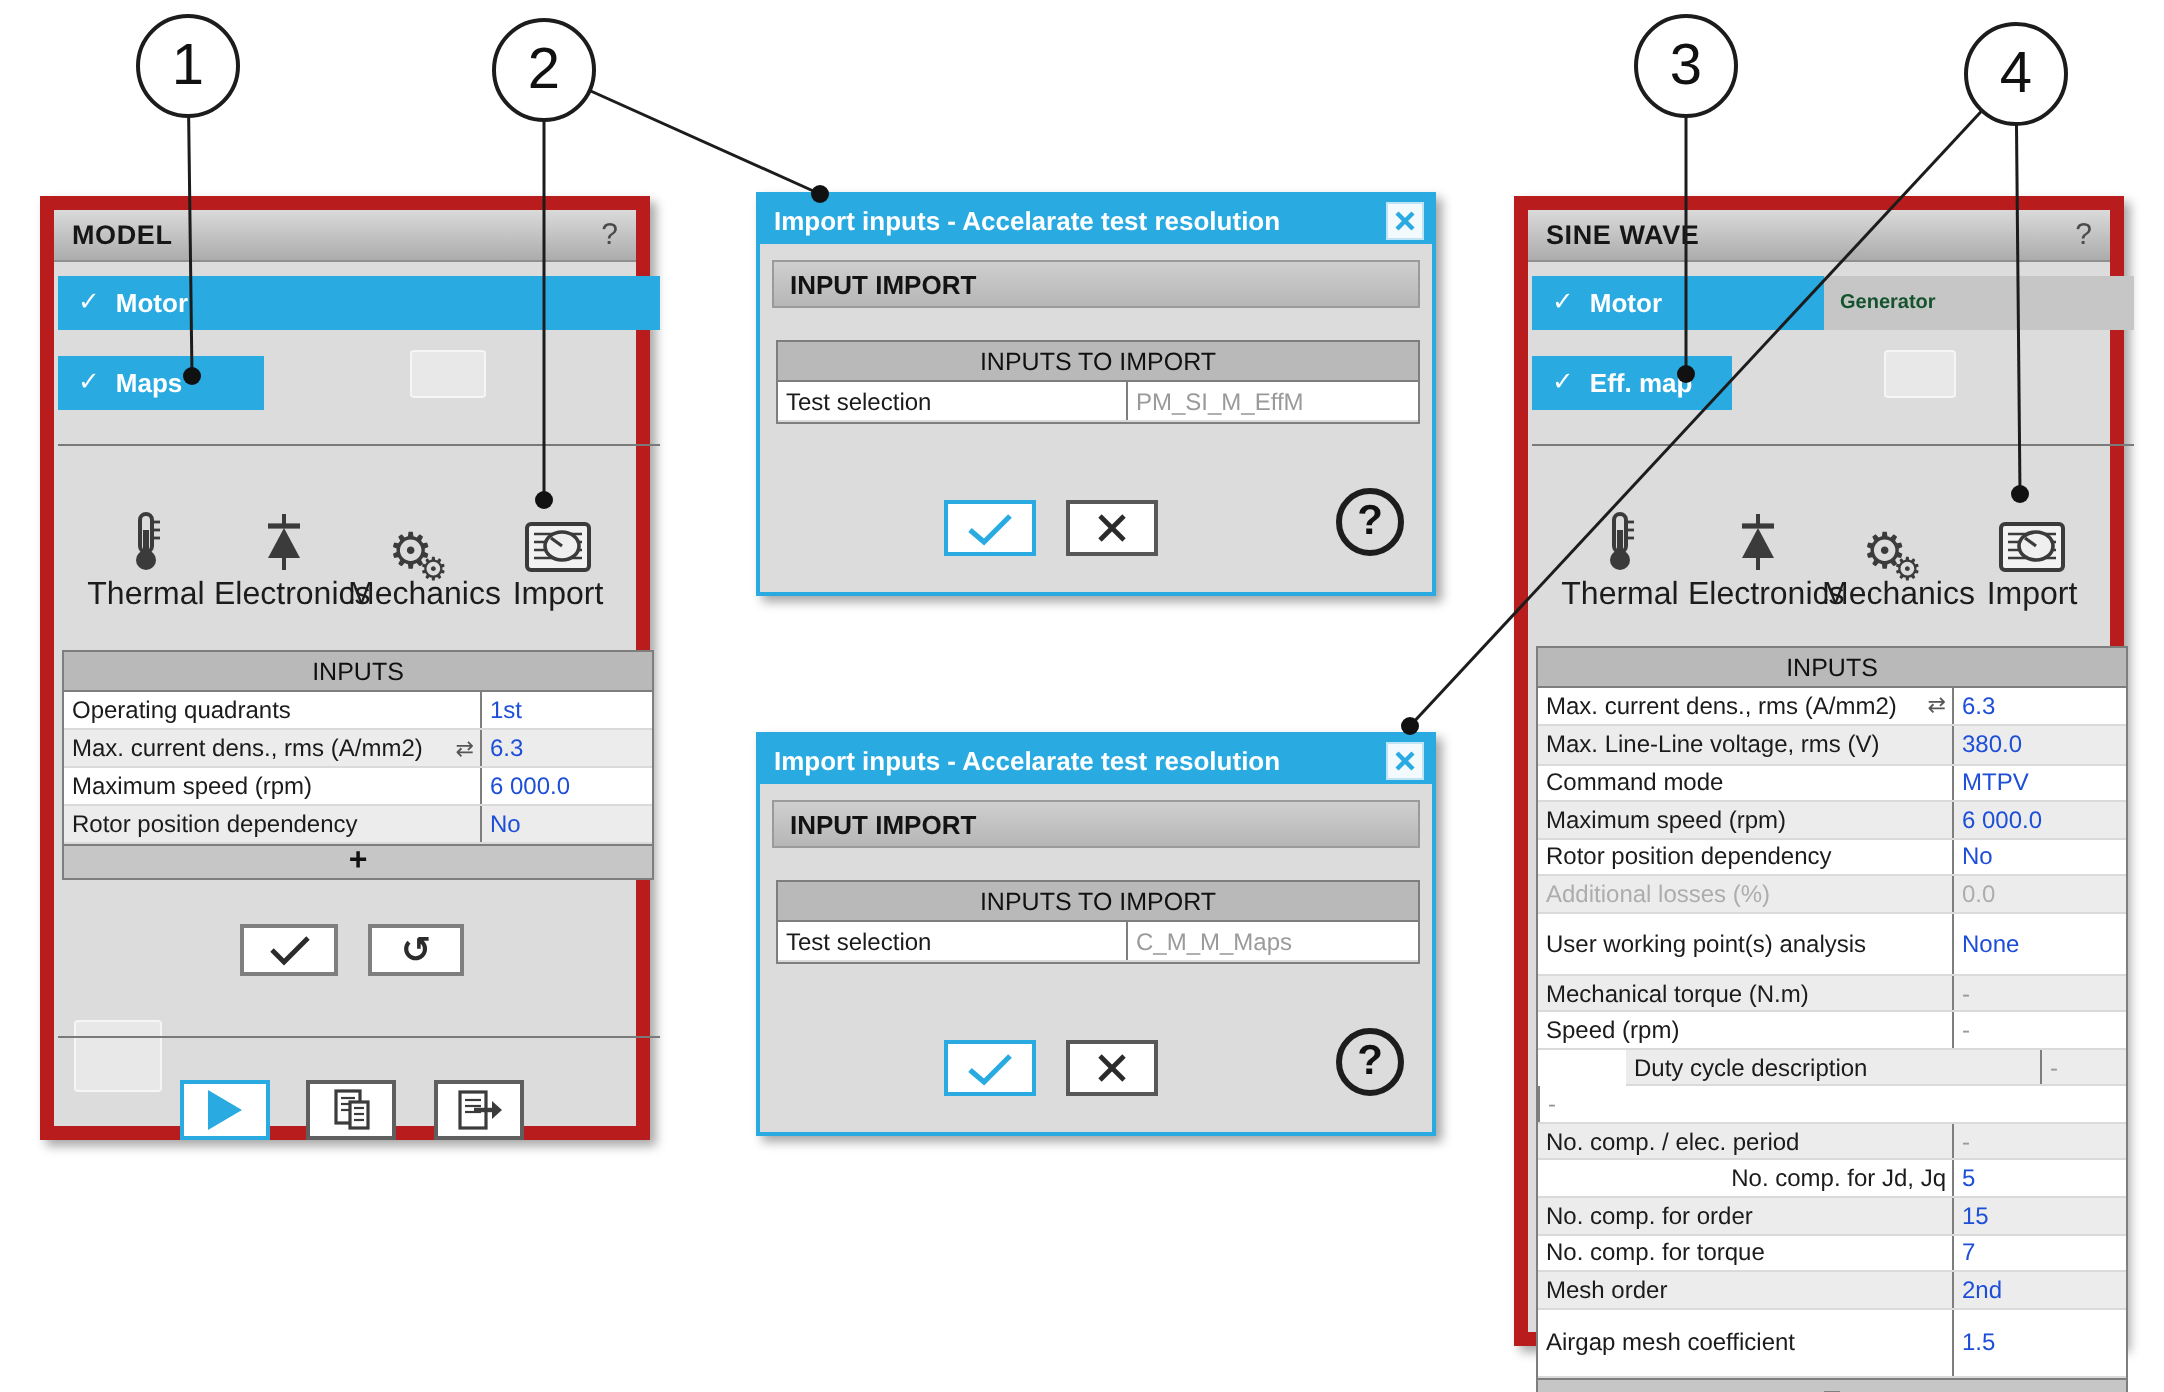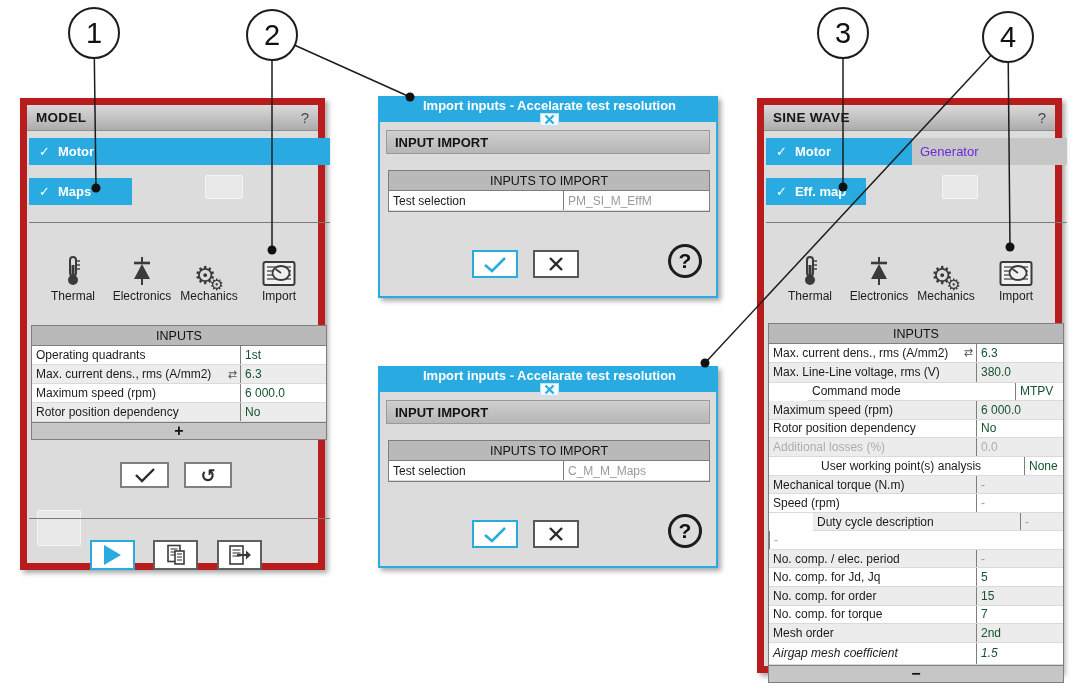--- a/index.html
+++ b/index.html
@@ -11,62 +11,62 @@
   .panel { position:absolute; background:#DCDCDC; border:7px solid #b91c1c;
     box-shadow:3px 3px 5px rgba(0,0,0,0.35); z-index:1; }
   .panel-header { position:absolute; left:0; top:0; right:0; height:26px;
     background:linear-gradient(#DADADA,#ACACAC); border-bottom:1px solid #8f8f8f;
     display:flex; align-items:center; justify-content:space-between; padding:0 9px; }
   .panel-title { font-size:13.5px; font-weight:bold; color:#161616; letter-spacing:.3px; }
   .help-q { font-size:15px; color:#4a4a4a; cursor:default; }
   .tab { position:absolute; height:27px; background:#29ABE2; color:#fff;
     font-size:13px; font-weight:bold; display:flex; align-items:center; padding-left:10px; }
   .tab .chk { margin-right:8px; font-size:13px; font-family:"DejaVu Sans",sans-serif; }
-  .tab-inactive { position:absolute; height:27px; background:#C6C6C6; color:#6d28d9;
-    font-size:13px; font-weight:normal; display:flex; align-items:center; padding-left:8px; }
+  .tab-inactive { position:absolute; height:27px; background:#C6C6C6; color:#14532d;
+    font-size:10px; font-weight:bold; display:flex; align-items:center; padding-left:8px; }
   .sep { position:absolute; height:1px; background:#7a7a7a; }
   .ghost { position:absolute; background:rgba(255,255,255,0.35);
     border:1px solid rgba(255,255,255,0.55); border-radius:2px; }
 
   
   .tool { position:absolute; width:70px; height:60px; text-align:center; cursor:default; }
   .tool .glyph { height:42px; display:flex; align-items:flex-end; justify-content:center; }
-  .tool .tlabel { font-size:12px; color:#1c1c1c; margin-top:2px; }
+  .tool .tlabel { font-size:16px; color:#1c1c1c; margin-top:2px; }
   .gear-big { font-size:25px; color:#3b3b3b; line-height:22px; font-family:"DejaVu Sans",sans-serif; }
   .gear-small { font-size:16px; color:#3b3b3b; margin-left:-7px; position:relative; top:7px;
     font-family:"DejaVu Sans",sans-serif; }
 
   
   .dtable { position:absolute; background:#fff; border:1px solid #7e7e7e; font-size:12px; }
   .thead { background:#B9B9B9; border-bottom:1px solid #7e7e7e; text-align:center;
     color:#111; font-size:12.5px; display:flex; align-items:center; justify-content:center; }
   .trow { display:flex; align-items:stretch; border-bottom:1px solid #DADADA; background:#fff; }
   .trows > .trow:nth-child(even) { background:#ECECEC; }
   .tc-label { display:flex; align-items:center; justify-content:space-between;
     padding:0 3px 0 4px; color:#1b1b1b; overflow:hidden; white-space:nowrap; }
   .tc-value { border-left:1px solid #7e7e7e; display:flex; align-items:center;
-    padding-left:4px; color:#14532d; flex:1; white-space:nowrap; }
+    padding-left:4px; color:#1d4ed8; flex:1; white-space:nowrap; }
   .trow.grayed .tc-label, .trow.grayed .tc-value { color:#ADADAD; }
   .tc-value.dim { color:#9a9a9a; }
   .xch { font-family:"DejaVu Sans",sans-serif; font-size:11px; color:#555; margin-left:3px; }
   .plusrow { background:#C6C6C6; border-top:1px solid #7e7e7e; text-align:center;
     font-weight:bold; font-size:16px; color:#111; display:flex; align-items:center;
     justify-content:center; line-height:14px; }
 
   
   .btn { position:absolute; background:#fff; border:2px solid #7f7f7f;
     display:flex; align-items:center; justify-content:center; cursor:default; }
   .btn-blue { border-color:#29ABE2; }
   .undo-glyph { font-family:"DejaVu Sans",sans-serif; font-size:18px; color:#2b2b2b; font-weight:bold; }
 
   
   .dialog { position:absolute; width:340px; height:202px; background:#DCDCDC;
     border:2px solid #29ABE2; box-shadow:3px 3px 5px rgba(0,0,0,0.35); z-index:2; }
   .dialog-title { position:absolute; left:0; top:0; right:0; height:24px; background:#29ABE2;
-    display:flex; align-items:center; justify-content:space-between; padding:0 4px 0 7px;flex-direction:column; }
+    display:flex; align-items:center; justify-content:space-between; padding:0 4px 0 7px; }
   .dialog-title-text { color:#fff; font-size:13px; font-weight:bold; }
   .dialog-close { width:19px; height:19px; background:#F2FAFD; border:1px solid #bfe4f5;
     display:flex; align-items:center; justify-content:center; }
   .section-bar { position:absolute; left:6px; top:32px; width:324px; height:24px;
     background:linear-gradient(#CFCFCF,#B6B6B6); border:1px solid #9a9a9a;
     display:flex; align-items:center; padding-left:8px; font-size:13px; font-weight:bold; color:#131313; }
   .qmark { position:absolute; width:34px; height:34px; border:3px solid #1d1d1d; border-radius:50%;
     background:transparent; display:flex; align-items:center; justify-content:center;
     font-size:21px; font-weight:bold; color:#111; }
 
@@ -384,21 +384,21 @@
               <span class="xch">⇄</span>
             </div>
             <div class="tc-value">6.3</div>
           </div>
           <div class="trow" style="height: 20px;">
             <div class="tc-label" style="flex: 0 0 207px;">
               <span>Max. Line-Line voltage, rms (V)</span>
             </div>
             <div class="tc-value">380.0</div>
           </div>
-          <div class="trow" style="height: 18.55px; margin-left: 39px;">
+          <div class="trow" style="height: 18.55px;">
             <div class="tc-label" style="flex: 0 0 207px;">
               <span>Command mode</span>
             </div>
             <div class="tc-value">MTPV</div>
           </div>
           <div class="trow" style="height: 18.55px;">
             <div class="tc-label" style="flex: 0 0 207px;">
               <span>Maximum speed (rpm)</span>
             </div>
             <div class="tc-value">6 000.0</div>
@@ -408,21 +408,21 @@
               <span>Rotor position dependency</span>
             </div>
             <div class="tc-value">No</div>
           </div>
           <div class="trow grayed" style="height: 18.55px; justify-content: center;">
             <div class="tc-label" style="flex: 0 0 207px;">
               <span>Additional losses (%)</span>
             </div>
             <div class="tc-value">0.0</div>
           </div>
-          <div class="trow" style="height: 19px; padding-left: 48px;">
+          <div class="trow" style="height: 31px;">
             <div class="tc-label" style="flex: 0 0 207px;">
               <span>User working point(s) analysis</span>
             </div>
             <div class="tc-value">None</div>
           </div>
           <div class="trow" style="height: 18.55px;">
             <div class="tc-label" style="flex: 0 0 207px;">
               <span>Mechanical torque (N.m)</span>
             </div>
             <div class="tc-value dim">-</div>
@@ -442,21 +442,21 @@
           <div class="trow" style="height: 18.55px;">
             <div class="tc-value dim">-</div>
           </div>
           <div class="trow" style="height: 18.55px;">
             <div class="tc-label" style="flex: 0 0 207px;">
               <span>No. comp. / elec. period</span>
             </div>
             <div class="tc-value dim">-</div>
           </div>
           <div class="trow" style="height: 18.55px;">
-            <div class="tc-label" style="flex: 0 0 207px;">
+            <div class="tc-label" style="flex: 0 0 207px; justify-content: flex-end;">
               <span>No. comp. for Jd, Jq</span>
             </div>
             <div class="tc-value">5</div>
           </div>
           <div class="trow" style="height: 18.55px;">
             <div class="tc-label" style="flex: 0 0 207px;">
               <span>No. comp. for order</span>
             </div>
             <div class="tc-value">15</div>
           </div>
@@ -465,21 +465,21 @@
               <span>No. comp. for torque</span>
             </div>
             <div class="tc-value">7</div>
           </div>
           <div class="trow" style="height: 18.55px; justify-content: center;">
             <div class="tc-label" style="flex: 0 0 207px;">
               <span>Mesh order</span>
             </div>
             <div class="tc-value">2nd</div>
           </div>
-          <div class="trow" style="height: 22px; font-style: italic;">
+          <div class="trow" style="height: 34px;">
             <div class="tc-label" style="flex: 0 0 207px;">
               <span>Airgap mesh coefficient</span>
             </div>
             <div class="tc-value">1.5</div>
           </div>
         </div>
       <div class="plusrow" style="height:17px;">−</div>
     </div>
   </div>
 

